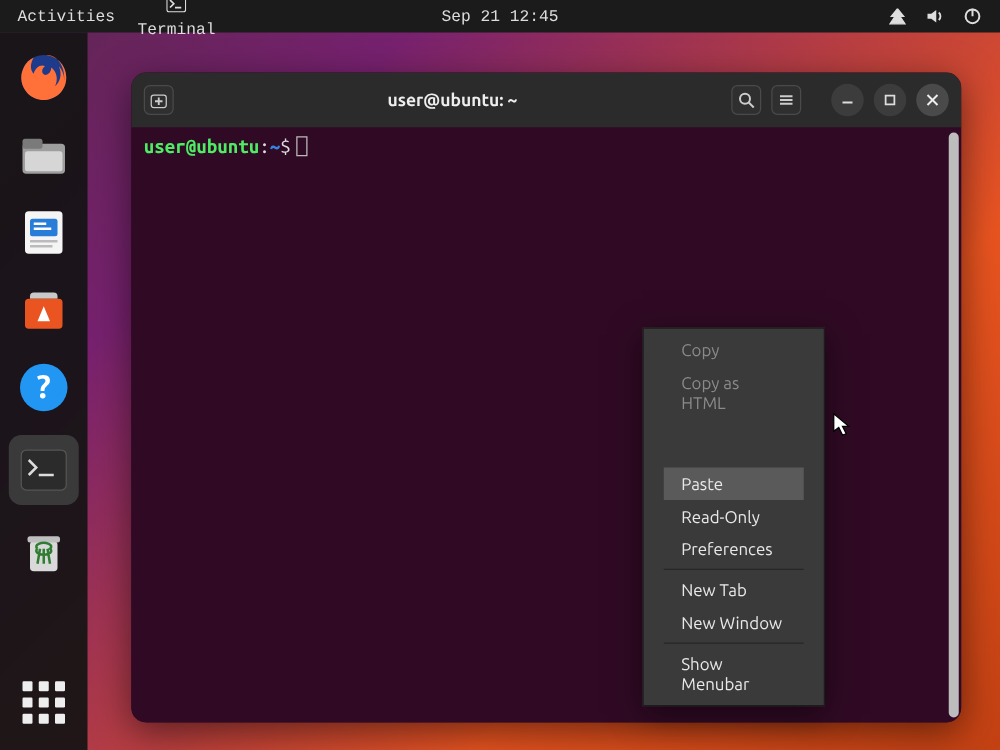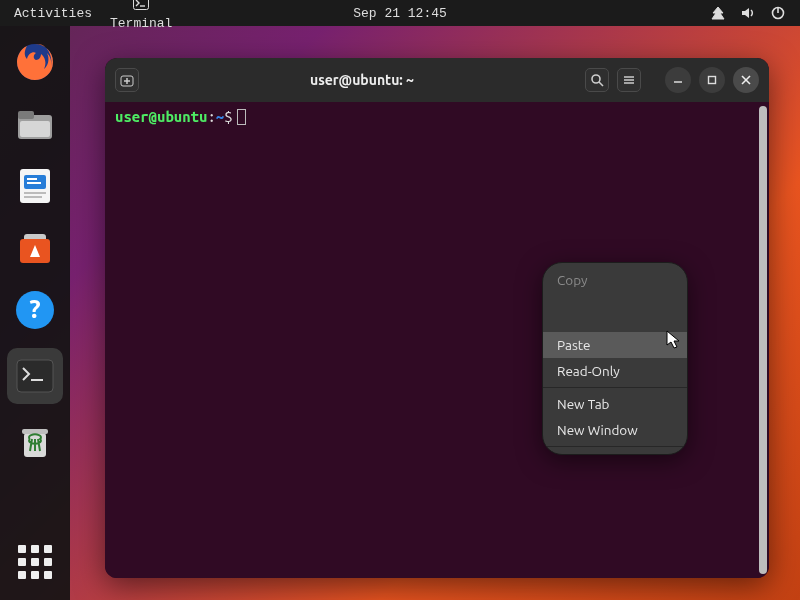--- a/index.html
+++ b/index.html
@@ -32,21 +32,21 @@
 
   .term-body { position:relative; height:calc(100% - 44px); background:#300a24; font-family: 'Ubuntu Mono', monospace; font-size:15px; padding:6px 10px; }
   .prompt { display:flex; align-items:center; gap:0;text-align:right; }
   .puser { color:#4eec64; font-weight:bold; }
   .ppath { color:#3584e4; font-weight:bold; }
   .pdoll { color:#ddd; }
   .cursor { display:inline-block; width:9px; height:16px; border:1px solid #bbb; margin-left:4px; }
   .term-scroll { position:absolute; right:2px; top:4px; bottom:4px; width:8px; background:#bdbdbd; border-radius:4px; }
 
   
-  .ctx { position:absolute; left:542px; top:262px; width:146px; background:#3a3a3a; border:1px solid #1c1c1c; border-radius:20px; font-size:13.5px; color:#e8e8e8; box-shadow:0 6px 24px rgba(0,0,0,0.5); overflow:hidden; padding:4px 0; }
+  .ctx { position:absolute; left:514px; top:262px; width:146px; background:#3a3a3a; border:1px solid #1c1c1c; border-radius:0; font-size:13.5px; color:#e8e8e8; box-shadow:0 6px 24px rgba(0,0,0,0.5); overflow:hidden; padding:4px 16px; }
   .ctx .item { padding:5px 14px; cursor:default; }
   .ctx .item.disabled { color:#8a8a8a; }
   .ctx .item.hover { background:#5a5a5a;margin-top:39px; }
   .ctx .sep { height:1px; background:#272727; margin:3px 0; }
 
   
   .mouse { position:absolute; left:666px; top:330px; }
 </style>
 </head>
 <body>
@@ -191,23 +191,26 @@
         <span class="ppath">~</span>
         <span class="pdoll">$</span>
       <span class="cursor"></span>
     </div>
     <div class="term-scroll"></div>
   </div>
 </div>
 
 <div class="ctx">
   <div class="item disabled">Copy</div>
+  <div class="item disabled">Copy as HTML</div>
   <div class="item hover">Paste</div>
   <div class="item">Read-Only</div>
+  <div class="item">Preferences</div>
   <div class="sep"></div>
   <div class="item">New Tab</div>
   <div class="item">New Window</div>
   <div class="sep"></div>
+  <div class="item">Show Menubar</div>
 </div>
 
 <svg class="mouse" width="16" height="20">
   <path d="M1 1 L1 15 L5 12 L8 18 L11 17 L8 11 L13 11 Z" fill="#fff" stroke="#000" stroke-width="1"></path>
 </svg>
 
 </body></html>

